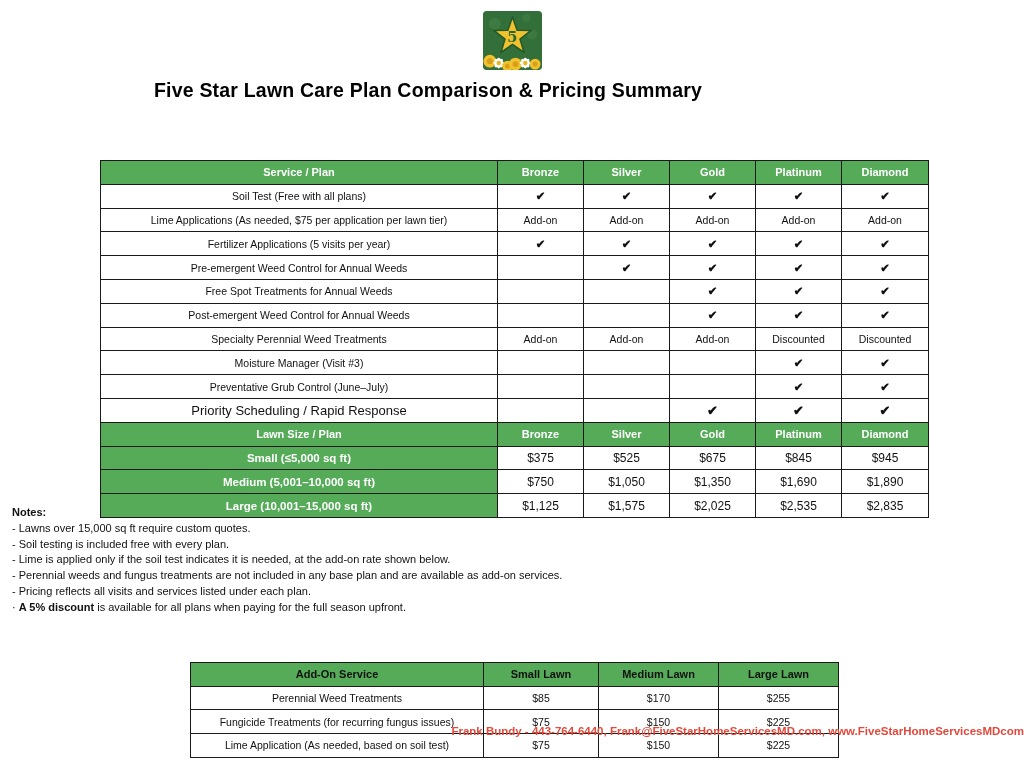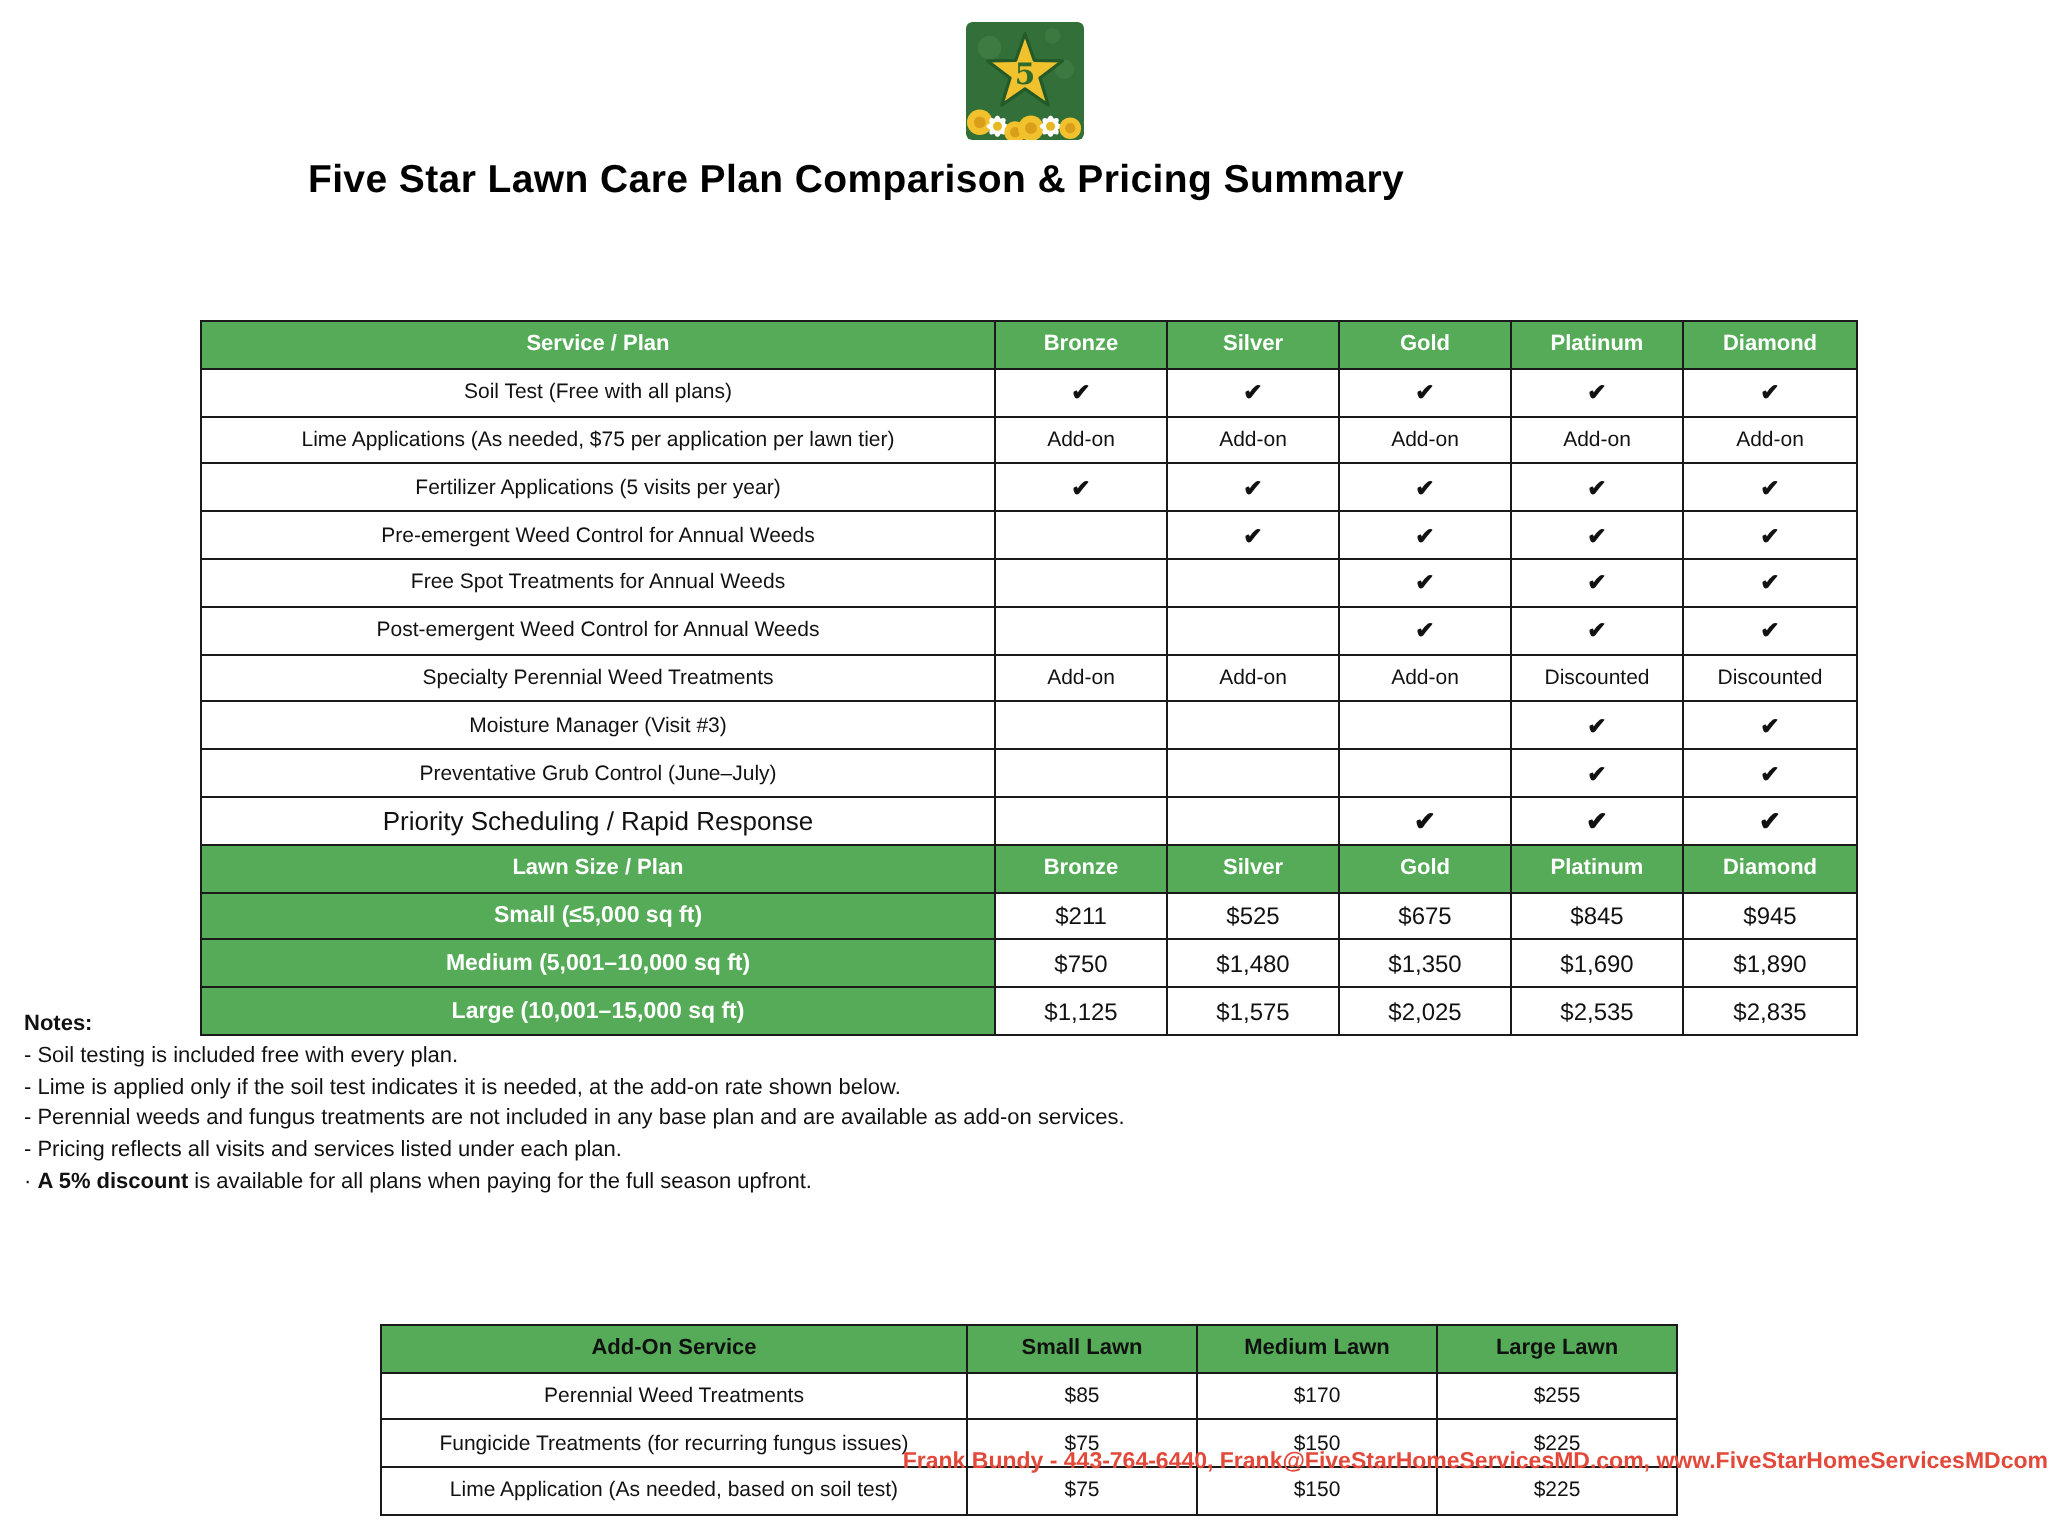--- a/index.html
+++ b/index.html
@@ -185,48 +185,49 @@
       <tr class="green-header">
         <th>Lawn Size / Plan</th>
         <th>Bronze</th>
         <th>Silver</th>
         <th>Gold</th>
         <th>Platinum</th>
         <th>Diamond</th>
       </tr>
       <tr>
         <td class="size-label">Small (≤5,000 sq ft)</td>
-        <td class="price">$211</td>
+        <td class="price">$375</td>
         <td class="price">$525</td>
         <td class="price">$675</td>
         <td class="price">$845</td>
         <td class="price">$945</td>
       </tr>
       <tr>
         <td class="size-label">Medium (5,001–10,000 sq ft)</td>
         <td class="price">$750</td>
-        <td class="price">$1,480</td>
+        <td class="price">$1,050</td>
         <td class="price">$1,350</td>
         <td class="price">$1,690</td>
         <td class="price">$1,890</td>
       </tr>
       <tr>
         <td class="size-label">Large (10,001–15,000 sq ft)</td>
         <td class="price">$1,125</td>
         <td class="price">$1,575</td>
         <td class="price">$2,025</td>
         <td class="price">$2,535</td>
         <td class="price">$2,835</td>
       </tr>
     </tbody>
 </table>
 
 <div class="notes">
   <div class="notes-heading">Notes:</div>
   <div id="notes-list">
+      <div class="note-item">- Lawns over 15,000 sq ft require custom quotes.</div>
       <div class="note-item">- Soil testing is included free with every plan.</div>
       <div class="note-item">- Lime is applied only if the soil test indicates it is needed, at the add-on rate shown below.</div>
       <div class="note-item">- Perennial weeds and fungus treatments are not included in any base plan and are available as add-on services.</div>
       <div class="note-item">- Pricing reflects all visits and services listed under each plan.</div>
       <div class="note-item">· <b>A 5% discount</b> is available for all plans when paying for the full season upfront.</div>
     </div>
 </div>
 
 <table class="addon-table">
   <colgroup>

